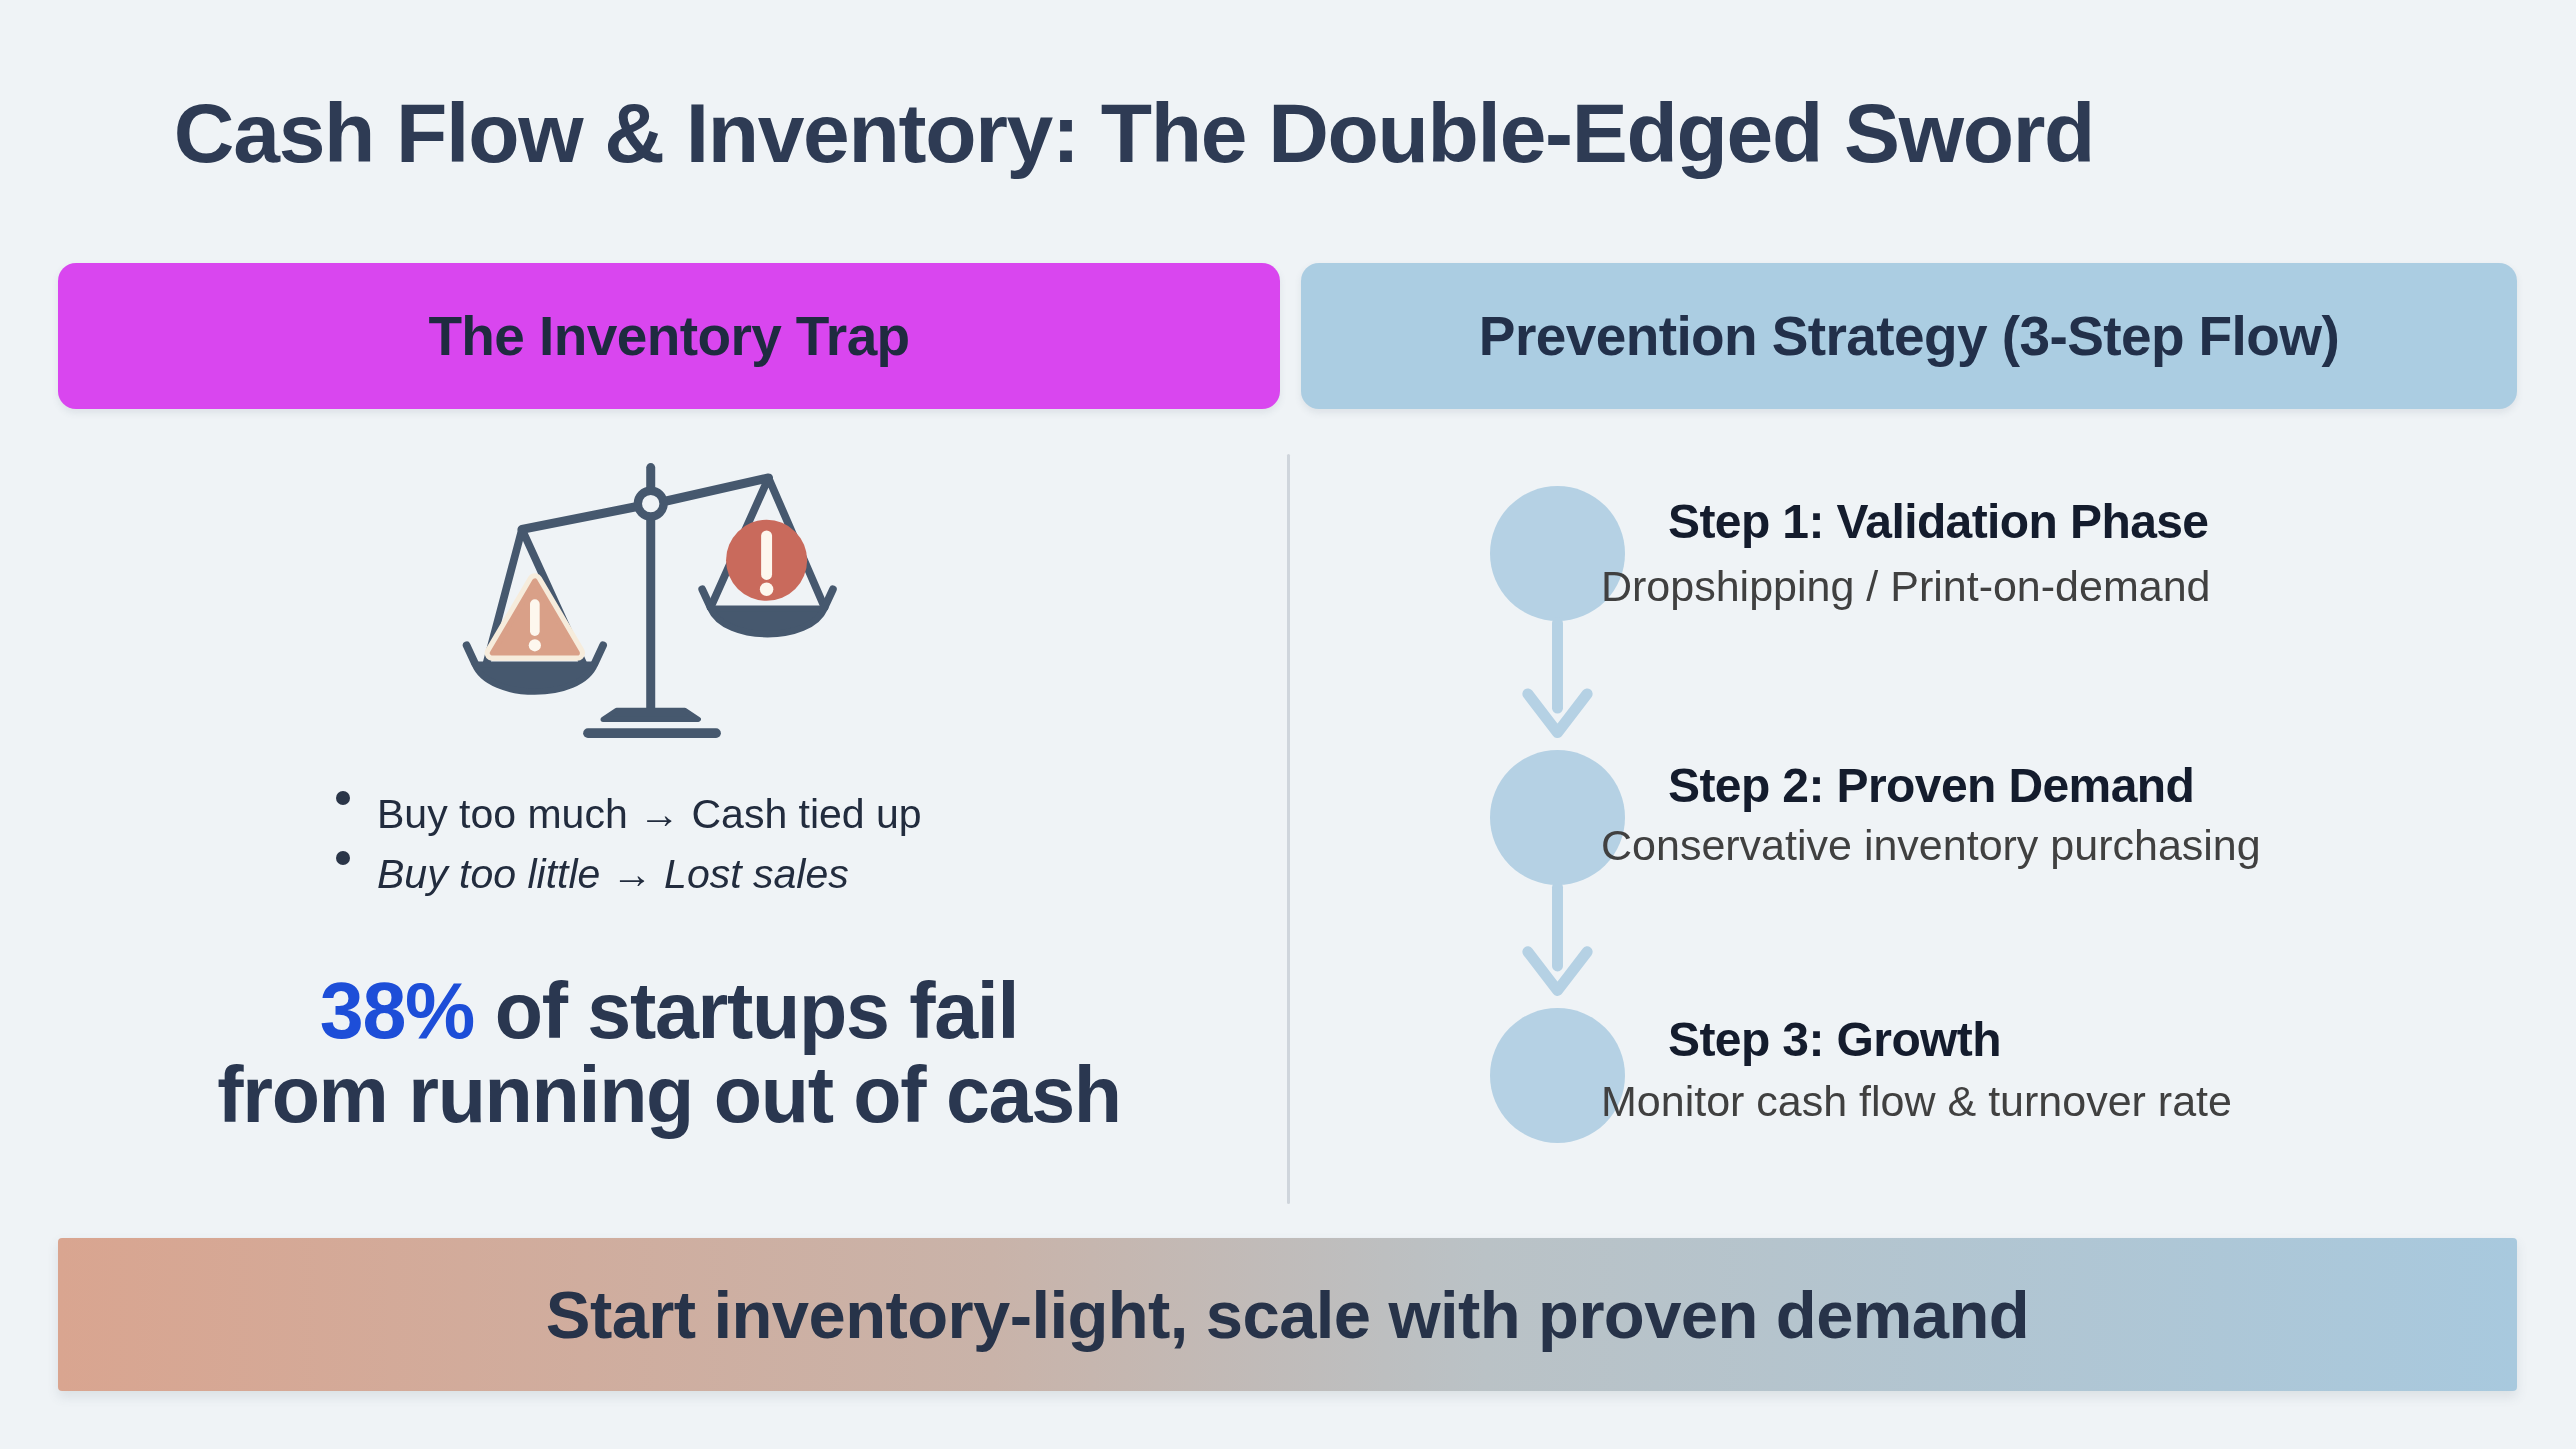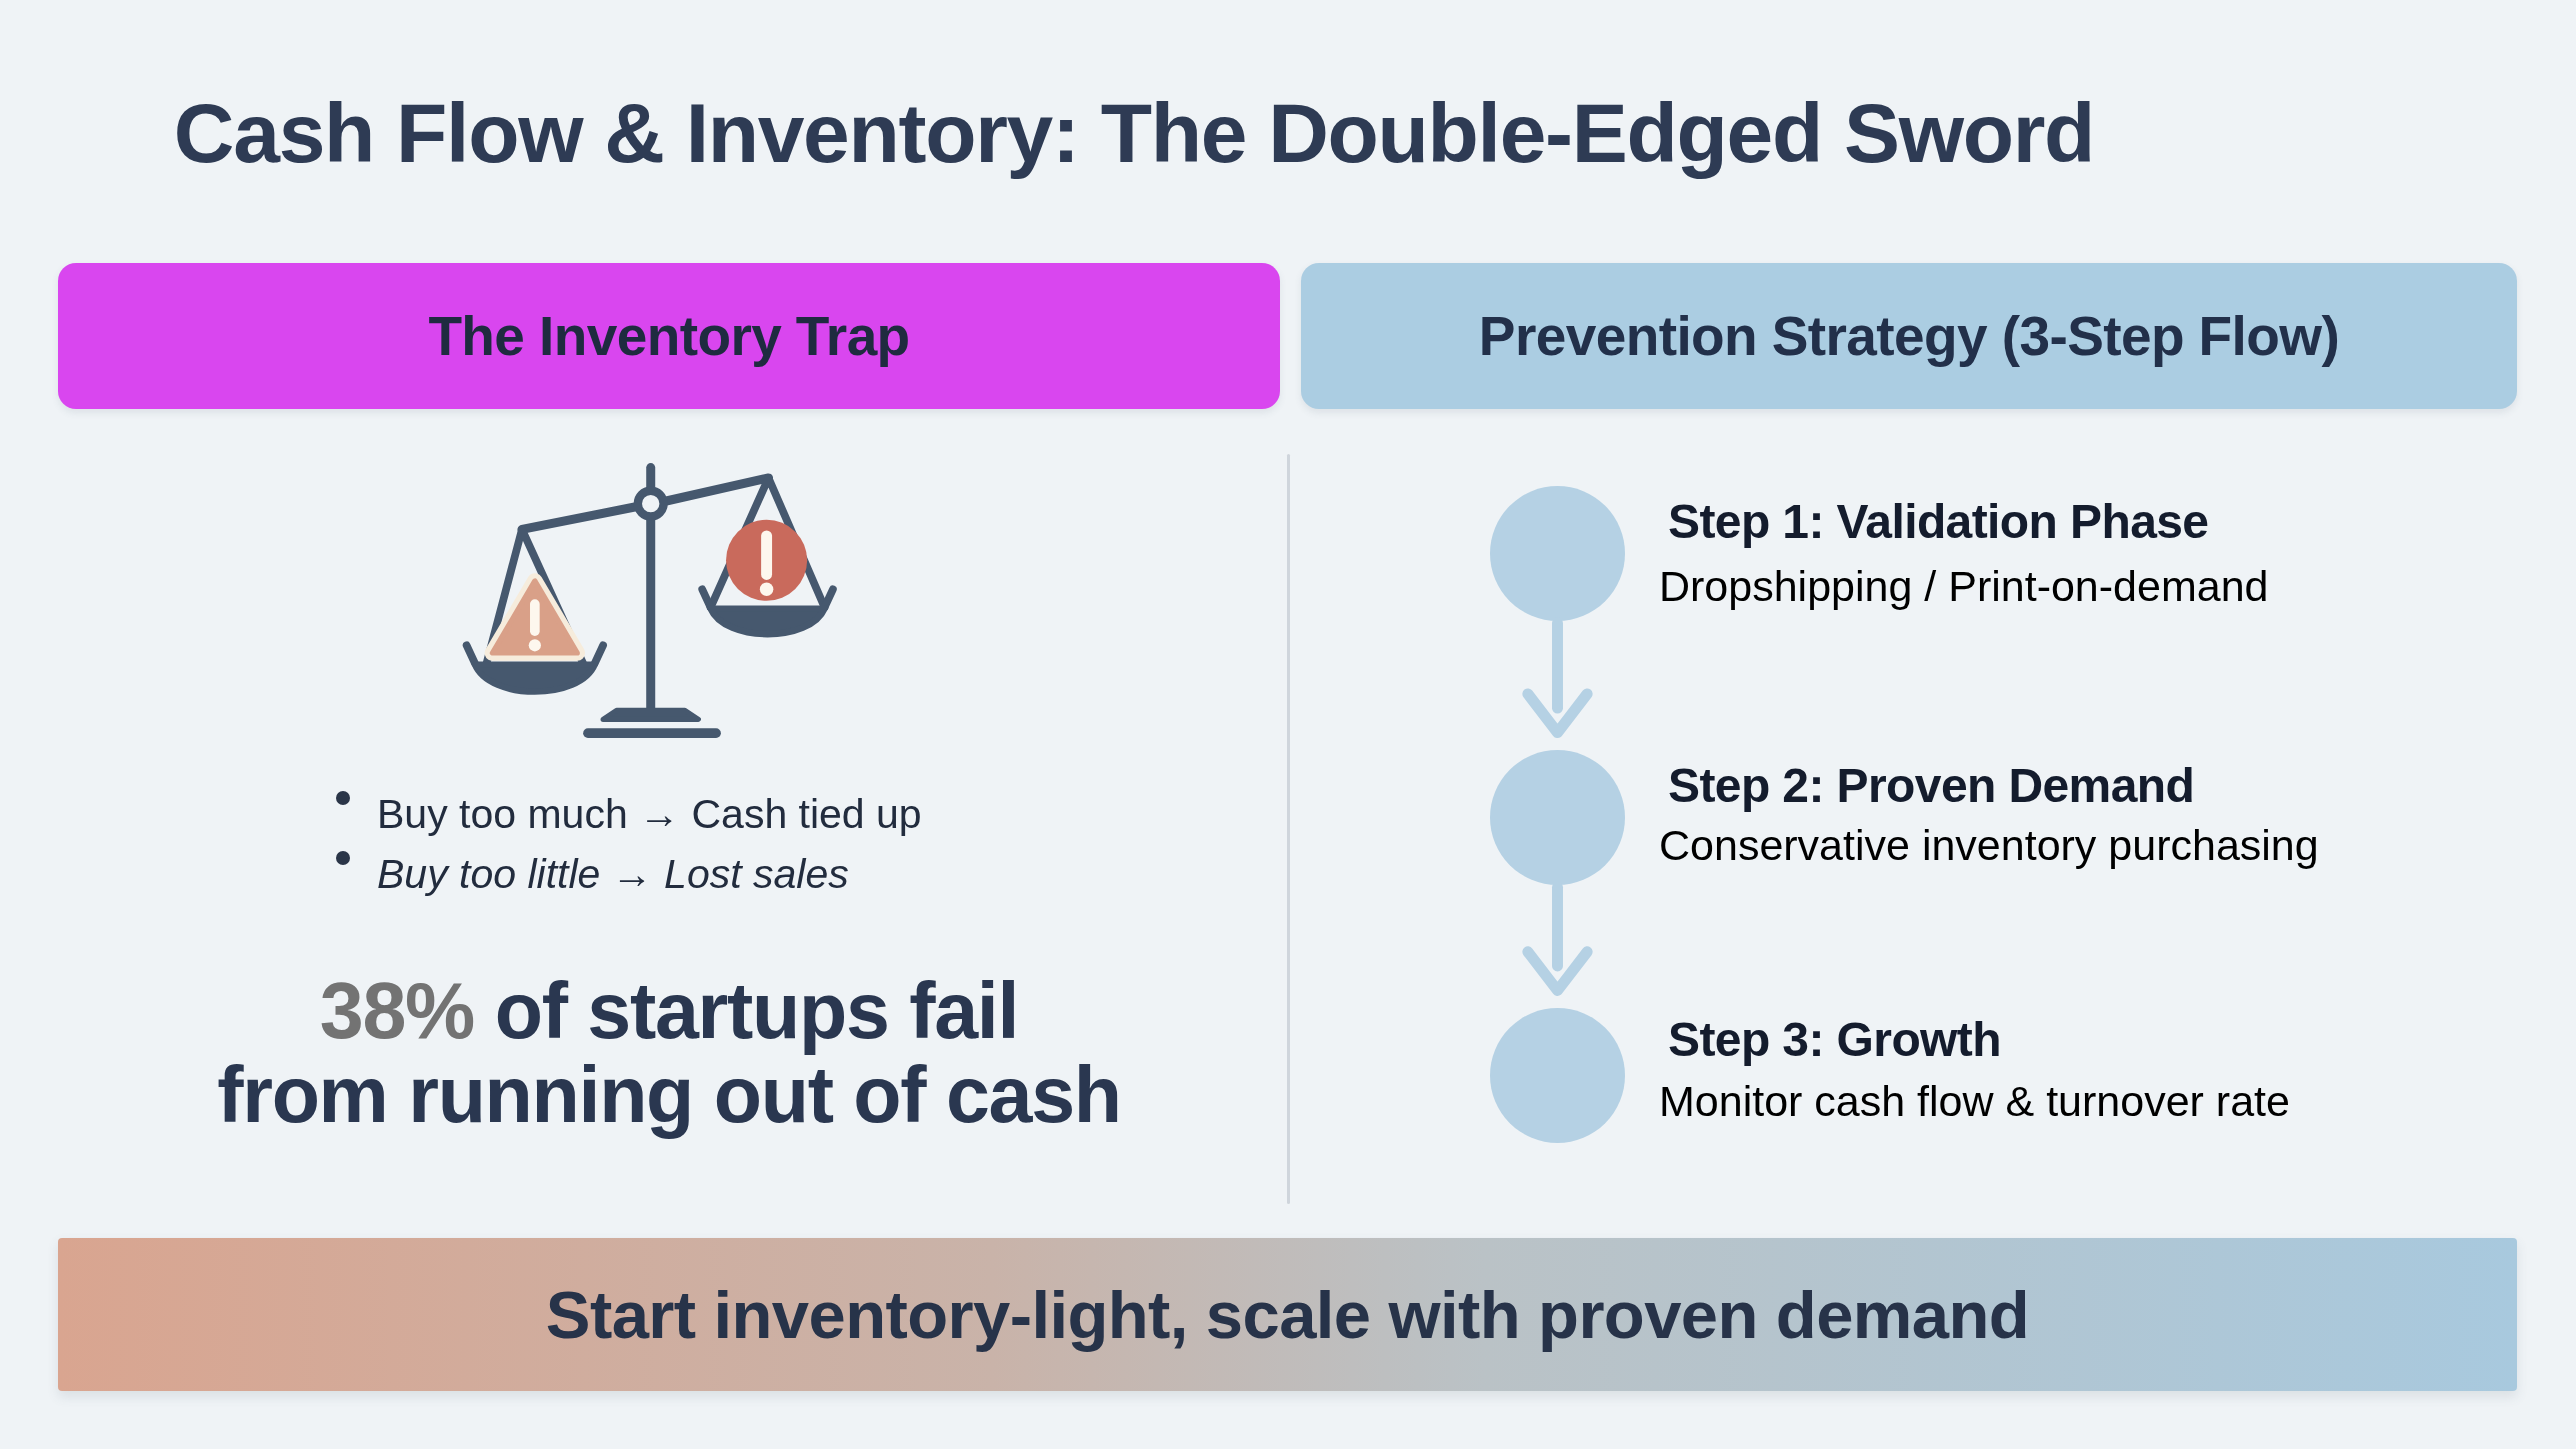--- a/index.html
+++ b/index.html
@@ -23,33 +23,33 @@
   .bullet-line{position:absolute;left:336px;height:52px;display:flex;}
   .bullet-dot{width:14px;height:14px;border-radius:50%;background:#2a3548;margin-right:27px;flex:0 0 auto;}
   .bullet-text{font-size:41px;color:#222c3e;white-space:nowrap;}
   .bullet-line.b1{top:791px;}
   .bullet-line.b2{top:851px;font-style:italic;}
 
   .stat-line{position:absolute;left:58px;width:1222px;text-align:center;
     font-size:79px;line-height:84px;font-weight:bold;color:#2a3750;letter-spacing:-1.3px;white-space:nowrap;}
   .stat-line.l1{top:969px;}
   .stat-line.l2{top:1053px;}
-  .stat-highlight{color:#737373;}
+  .stat-highlight{color:#1d4ed8;}
 
   .step-circle{position:absolute;left:1490px;width:135px;height:135px;border-radius:50%;background:#b5d1e4;}
   .step-circle.c1{top:486px;}
   .step-circle.c2{top:750px;}
   .step-circle.c3{top:1008px;}
 
   .flow-arrows{position:absolute;left:1493px;top:605px;width:129px;height:419px;}
 
   .step-title{position:absolute;left:1668px;width:850px;font-size:48px;line-height:58px;
     font-weight:bold;color:#141c2d;letter-spacing:-0.6px;white-space:nowrap;}
-  .step-sub{position:absolute;left:1659px;width:850px;font-size:43px;line-height:52px;
-    color:#000000;white-space:nowrap;}
+  .step-sub{position:absolute;left:1601px;width:850px;font-size:43px;line-height:52px;
+    color:#404040;white-space:nowrap;}
   .step-title.t1{top:493px;} .step-sub.s1{top:560px;}
   .step-title.t2{top:757px;} .step-sub.s2{top:819px;}
   .step-title.t3{top:1011px;} .step-sub.s3{top:1075px;}
 
   .banner{position:absolute;left:58px;top:1238px;width:2459px;height:153px;border-radius:4px;
     background:linear-gradient(90deg,#d9a590 0%,#c9b3a9 38%,#bac2c6 58%,#a8c9de 100%);
     display:flex;align-items:center;justify-content:center;
     font-size:67px;font-weight:bold;color:#273349;letter-spacing:-0.6px;
     box-shadow:0 5.2px 11.6px rgba(70,90,110,.12);}
 </style>

